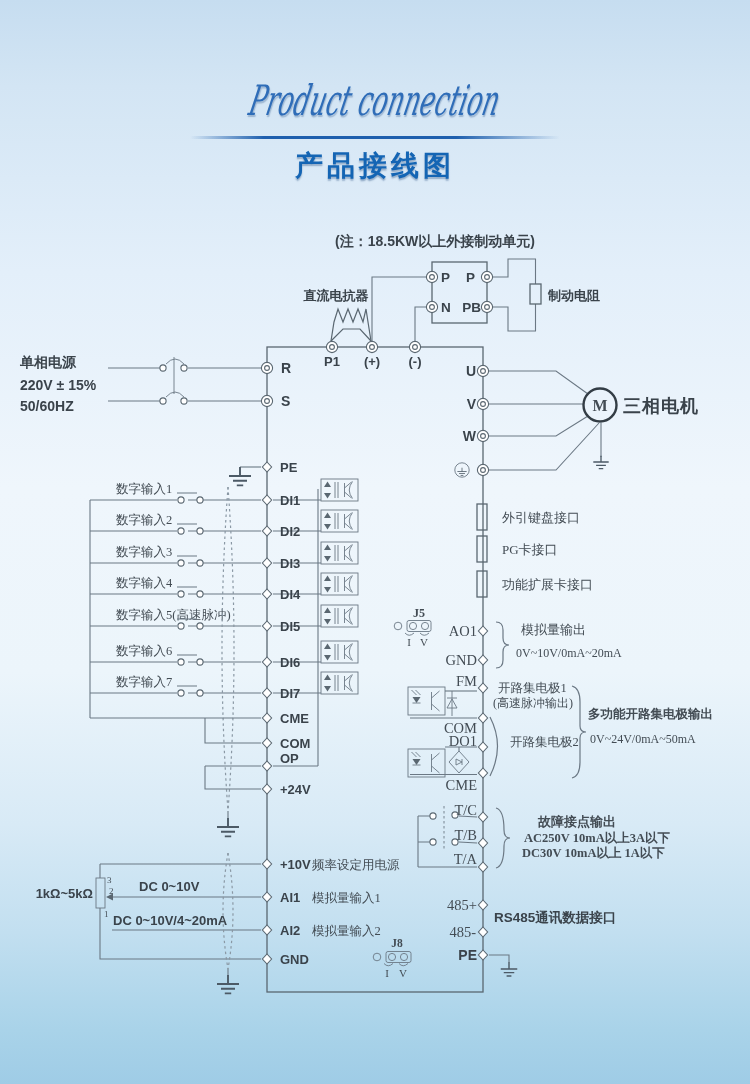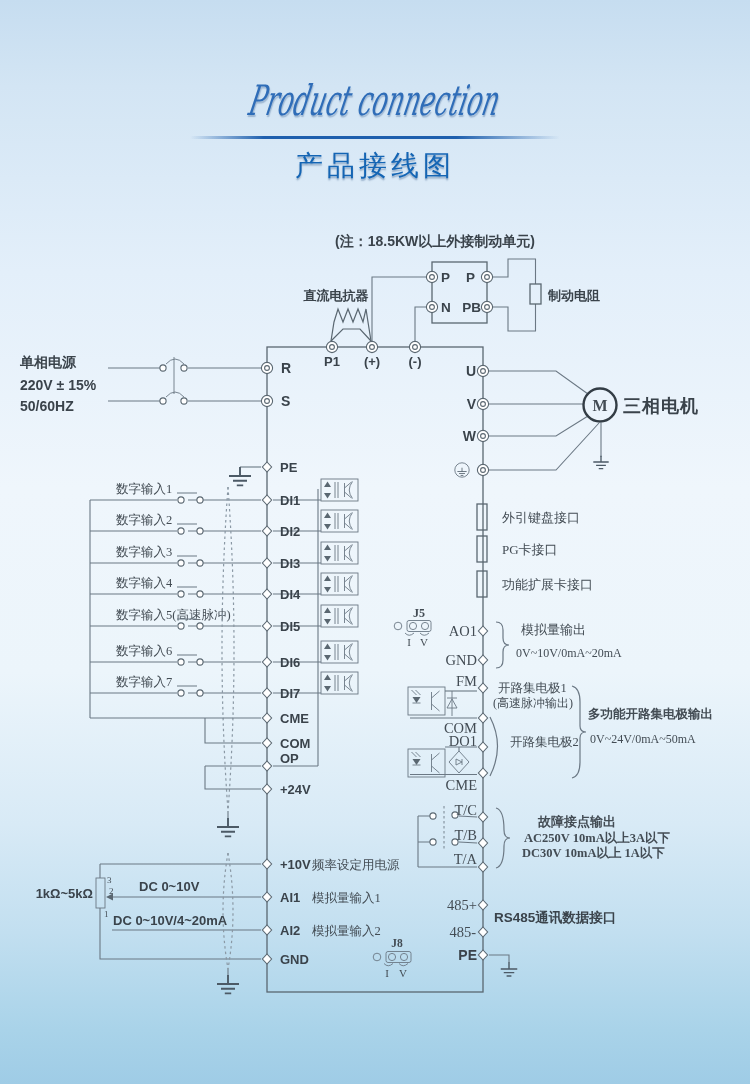--- a/index.html
+++ b/index.html
@@ -5,21 +5,21 @@
   html,body{margin:0;padding:0;}
   #stage{position:relative;width:750px;height:1084px;overflow:hidden;
     background:linear-gradient(180deg,#c6ddf0 0%,#d3e5f4 8%,#e3effa 25%,#eff6fc 45%,#ecf5fb 62%,#d8eaf6 76%,#c2dff0 86%,#a9d3e9 95%,#9fcce6 100%);
     font-family:"Liberation Sans",sans-serif;}
   .script-title{position:absolute;top:76px;left:0;width:100%;text-align:center;
     font-family:"DejaVu Serif",serif;font-style:italic;font-size:42px;color:#2f6db8;
     text-shadow:1.5px 1.5px 1.5px rgba(50,90,140,.35);transform:skewX(-12deg) scaleX(.6);}
   .head-line{position:absolute;top:136px;left:190px;width:370px;height:2.5px;border-radius:2px;
     background:linear-gradient(90deg,rgba(30,95,174,0) 0%,#1e5fae 20%,#1e5fae 72%,rgba(30,95,174,0) 100%);}
   .cn-title{position:absolute;top:147px;left:0;width:100%;text-align:center;
-    font-size:28px;font-weight:normal;color:#1465b4;letter-spacing:4px;
+    font-size:28px;font-weight:bold;color:#1465b4;letter-spacing:4px;
     text-shadow:0 1.5px 1.5px rgba(40,80,130,.4);}
   svg{position:absolute;left:0;top:0;}
   .w{stroke:#6b7884;stroke-width:1.1;fill:none;}
   .w2{stroke:#5a6771;stroke-width:1.2;fill:none;}
   .box{stroke:#5a6771;stroke-width:1.3;fill:none;}
   .term{stroke:#5a6771;stroke-width:1.1;fill:#ffffff;}
   .sym{stroke:#6b7884;stroke-width:.9;fill:none;}
   .symf{fill:#5a6771;stroke:none;}
   .gndl{stroke:#4c5a66;stroke-width:1.9;fill:none;}
   .dash{stroke-dasharray:2.5,2.5;}

